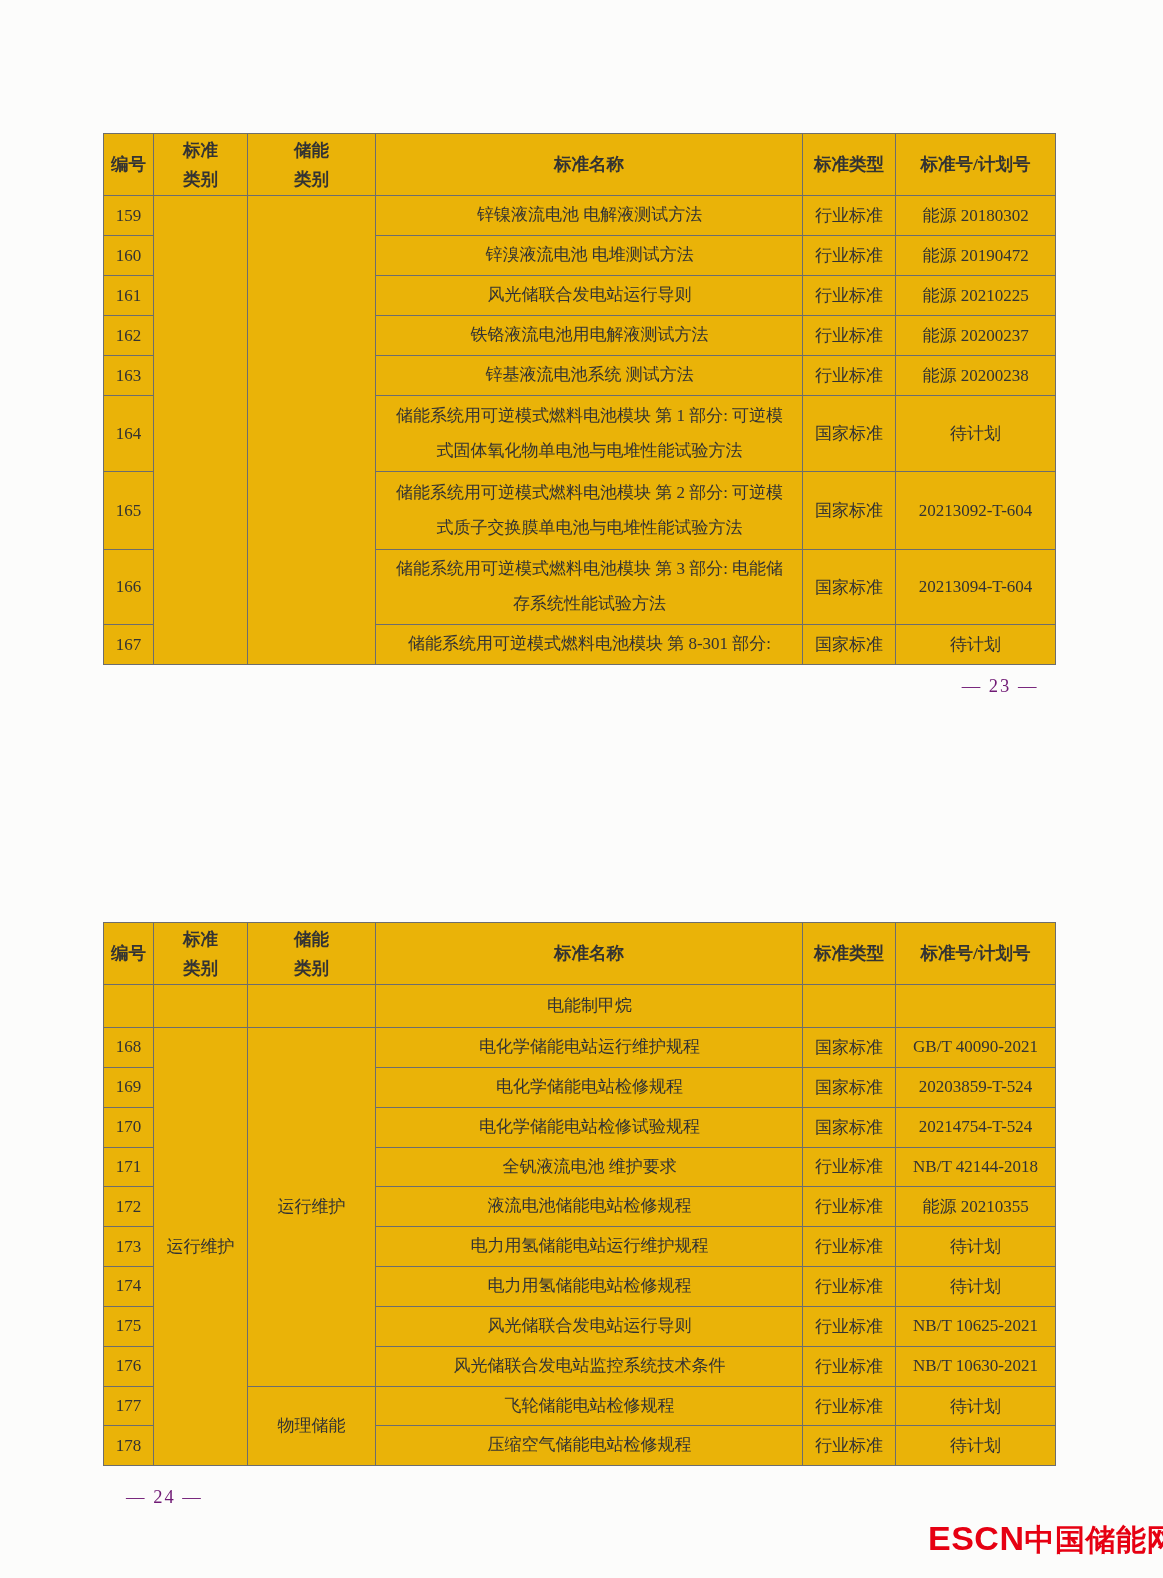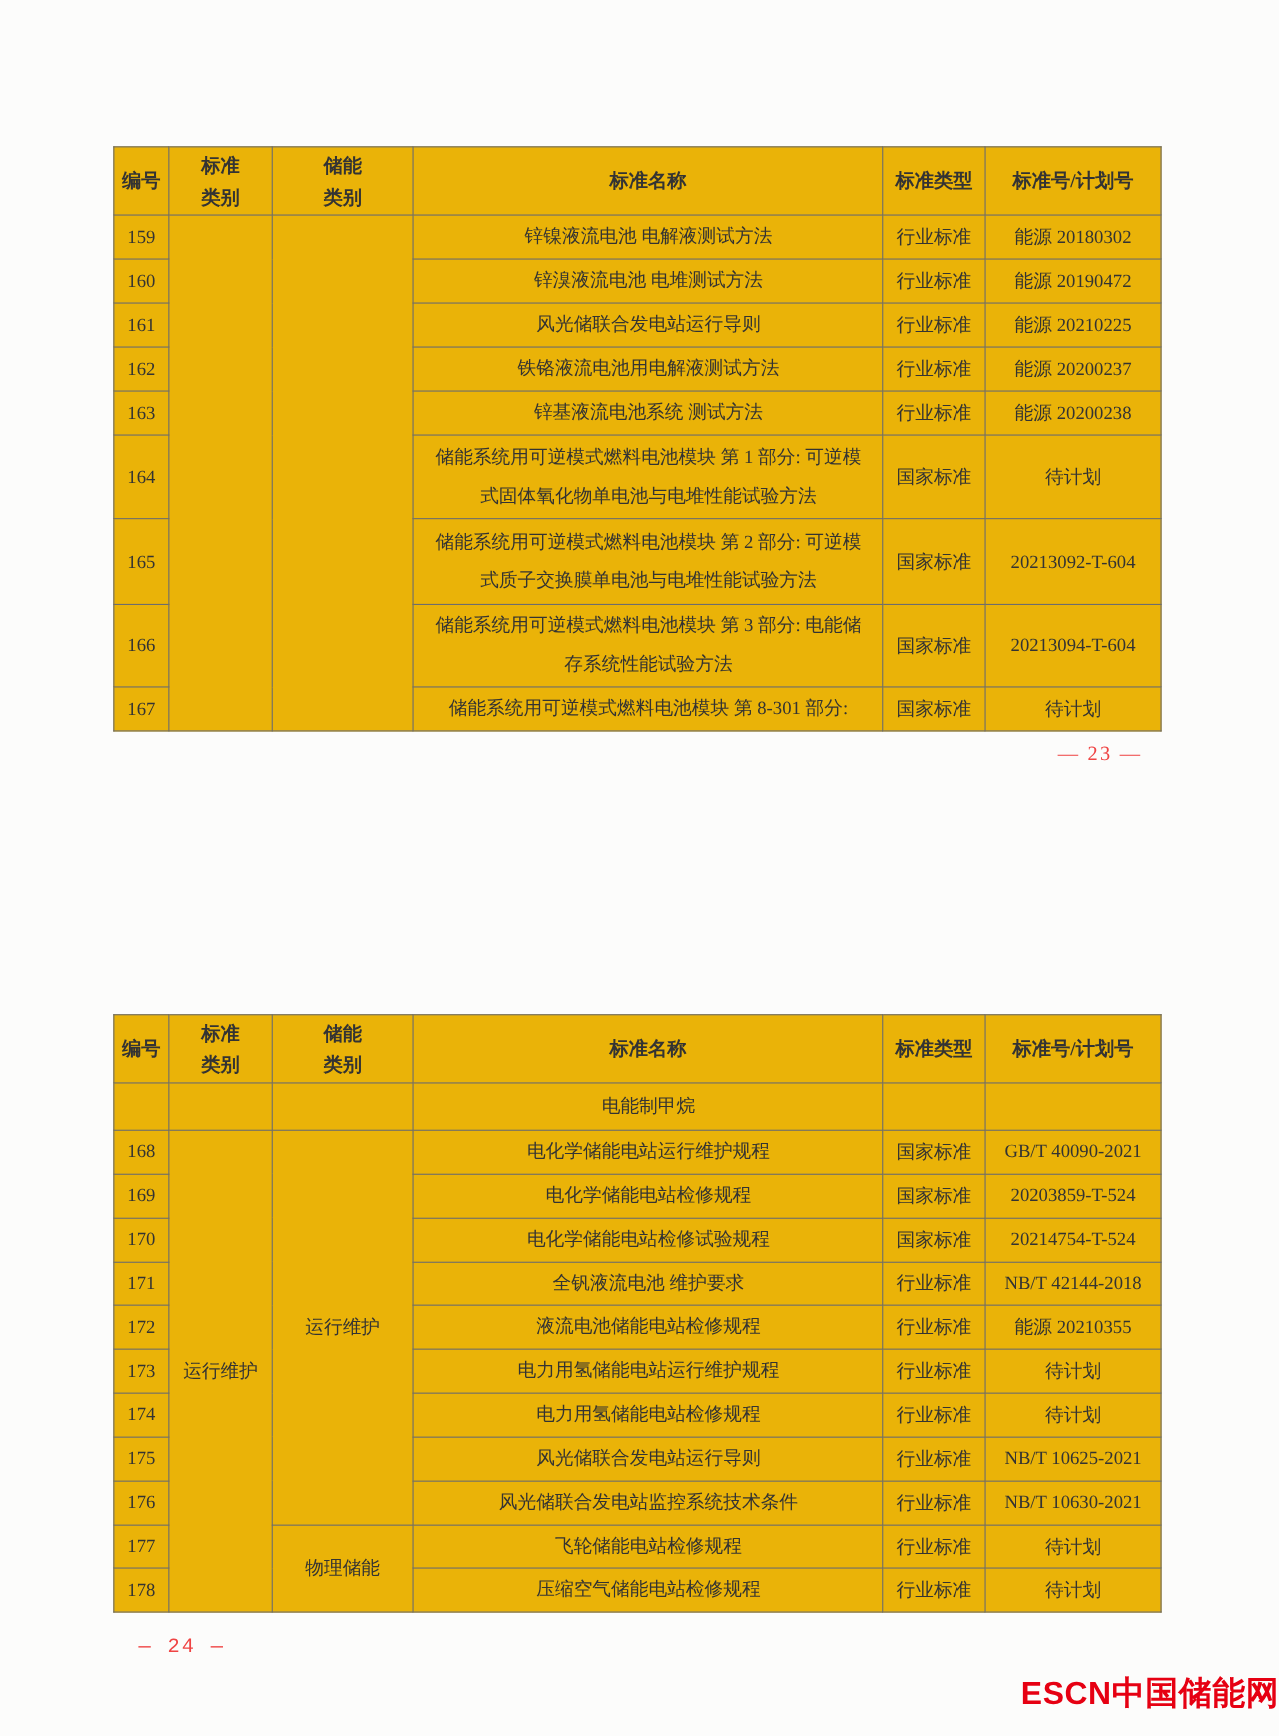--- a/index.html
+++ b/index.html
@@ -34,33 +34,33 @@
     padding:2px 12px 2px 13px;
     line-height:2.05;
   }
   .c-code { padding:0 4px; }
   #table-p23 { left:103px; top:133px; width:952px; }
   #table-p24 { left:103px; top:922px; width:952px; }
   .pagenum {
     position:absolute;
     font-size:18.5px;
     letter-spacing:2px;
-    color:#ef4444;
+    color:#701a75;
   }
   #pagenum-23 { left:945px; top:676px; width:110px; text-align:center; }
-  #pagenum-24 { left:126px; top:1487px;font-family:Liberation Mono, monospace; }
+  #pagenum-24 { left:126px; top:1487px; }
   .watermark {
     position:absolute;
     left:928px; top:1519px;
     white-space:nowrap;
     font-family:"Liberation Sans","DejaVu Sans",sans-serif;
     font-weight:800;
   }
   .watermark .wm-en {
-    font-size:29px;
+    font-size:34px;
     letter-spacing:0.5px;
   }
   .watermark .wm-cn {
     font-size:30px;
     letter-spacing:0.5px;
   }
 </style>
 </head>
 <body>
 

